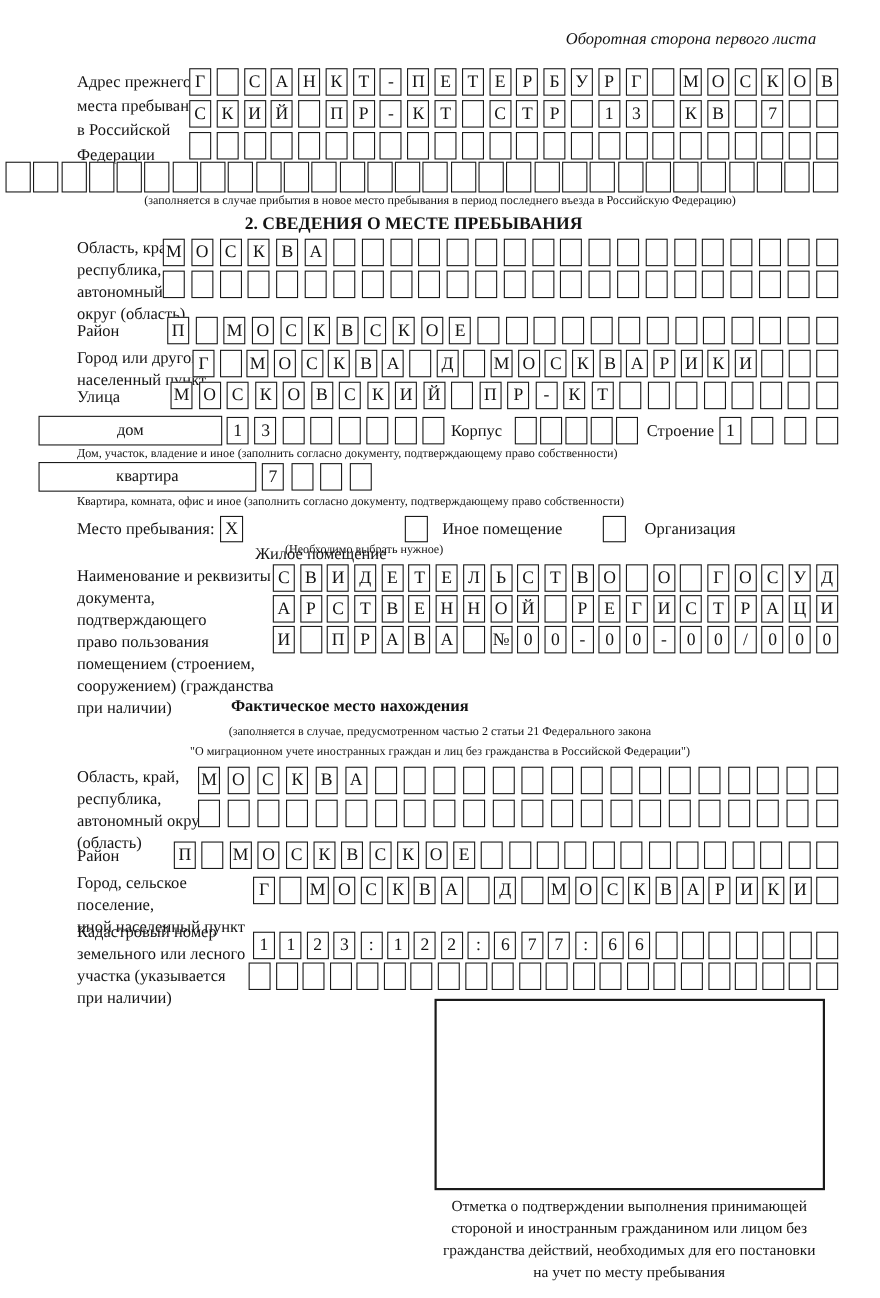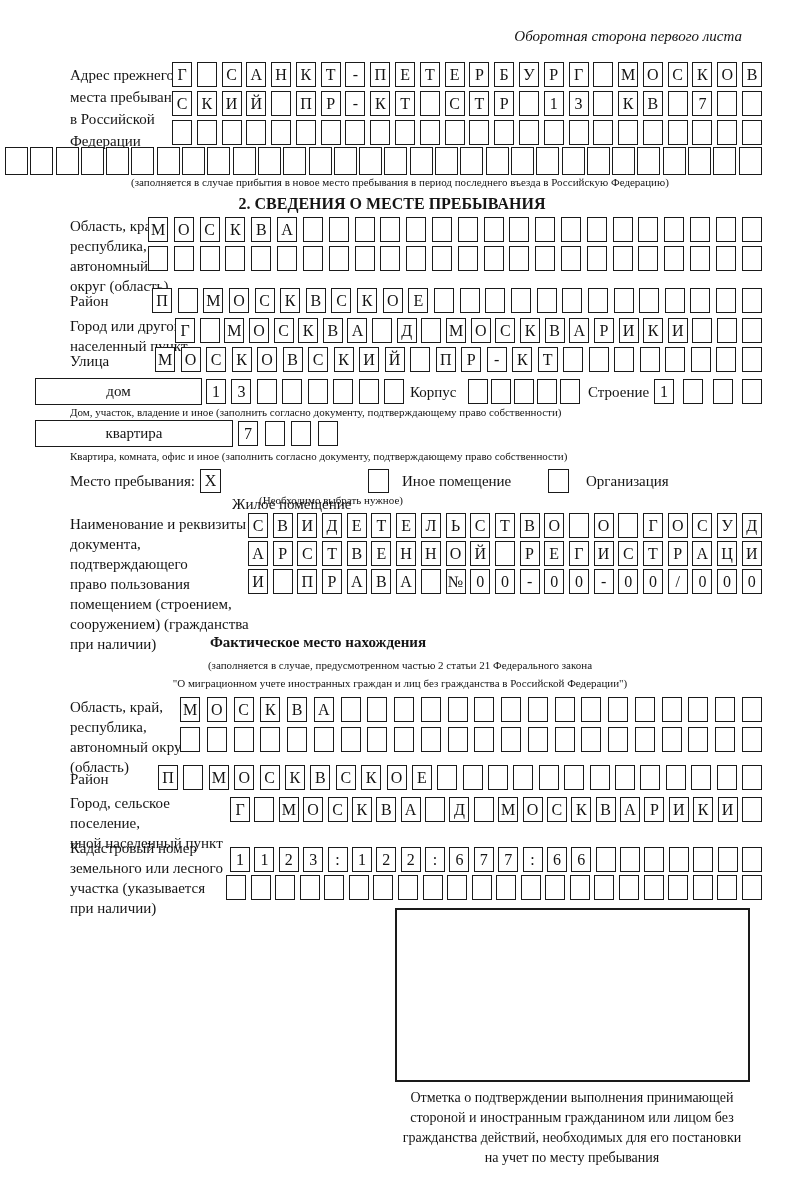--- a/index.html
+++ b/index.html
@@ -133,21 +133,21 @@
     <span class="cell big"></span>
     <span class="cell big"></span>
     <span class="cell big"></span>
     <span class="cell big"></span>
     <span class="cell big"></span>
     <span class="cell big"></span>
     <span class="cell big"></span>
   </div>
 <div class="abs caption" style="left:0;top:176px;width:800px;">(заполняется в случае прибытия в новое место пребывания в период последнего въезда в Российскую Федерацию)</div>
 
-<div class="abs title" style="left:16px;top:195px;width:752px;">2. СВЕДЕНИЯ О МЕСТЕ ПРЕБЫВАНИЯ</div>
+<div class="abs title" style="left:0;top:195px;width:752px;">2. СВЕДЕНИЯ О МЕСТЕ ПРЕБЫВАНИЯ</div>
 
 <div class="abs label lh20" style="left:70px;top:216px;width:120px;">
     <div>Область, край,</div>
     <div>республика,</div>
     <div>автономный</div>
     <div>округ (область)</div>
   </div>
 <div class="abs boxrow" style="left:148px;top:217px;width:614px;">
     <span class="cell">М</span>
     <span class="cell">О</span>

